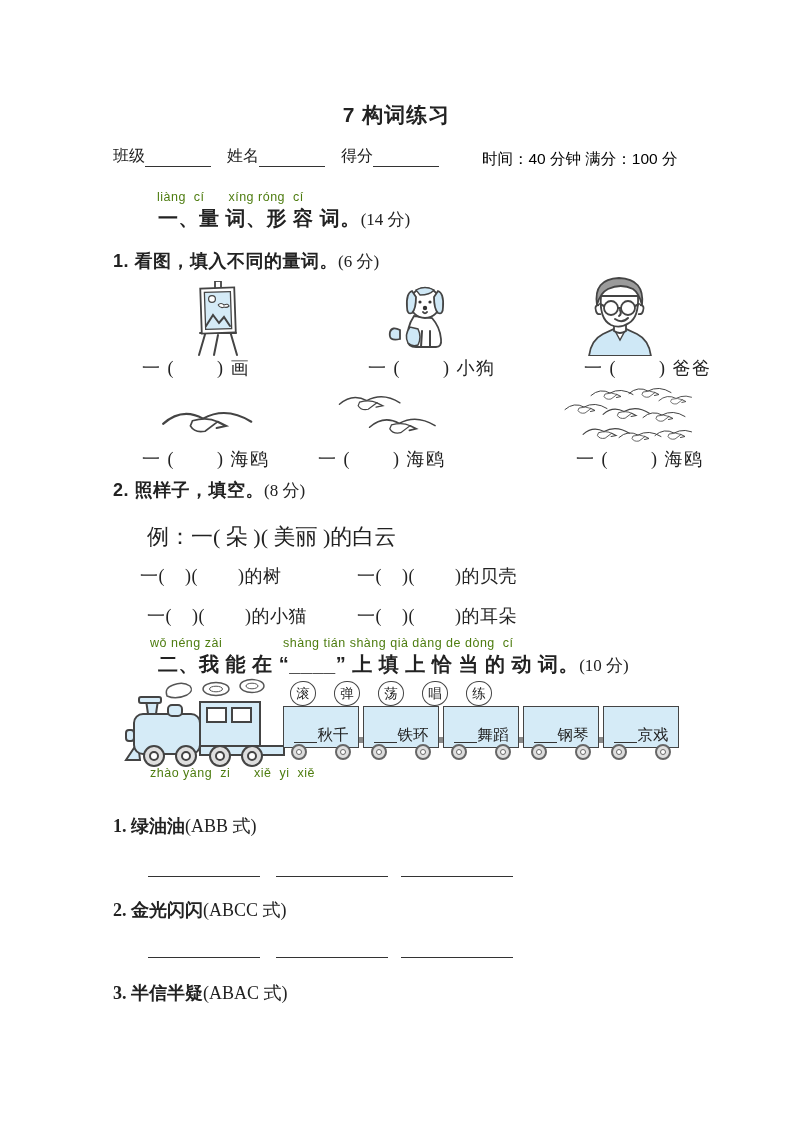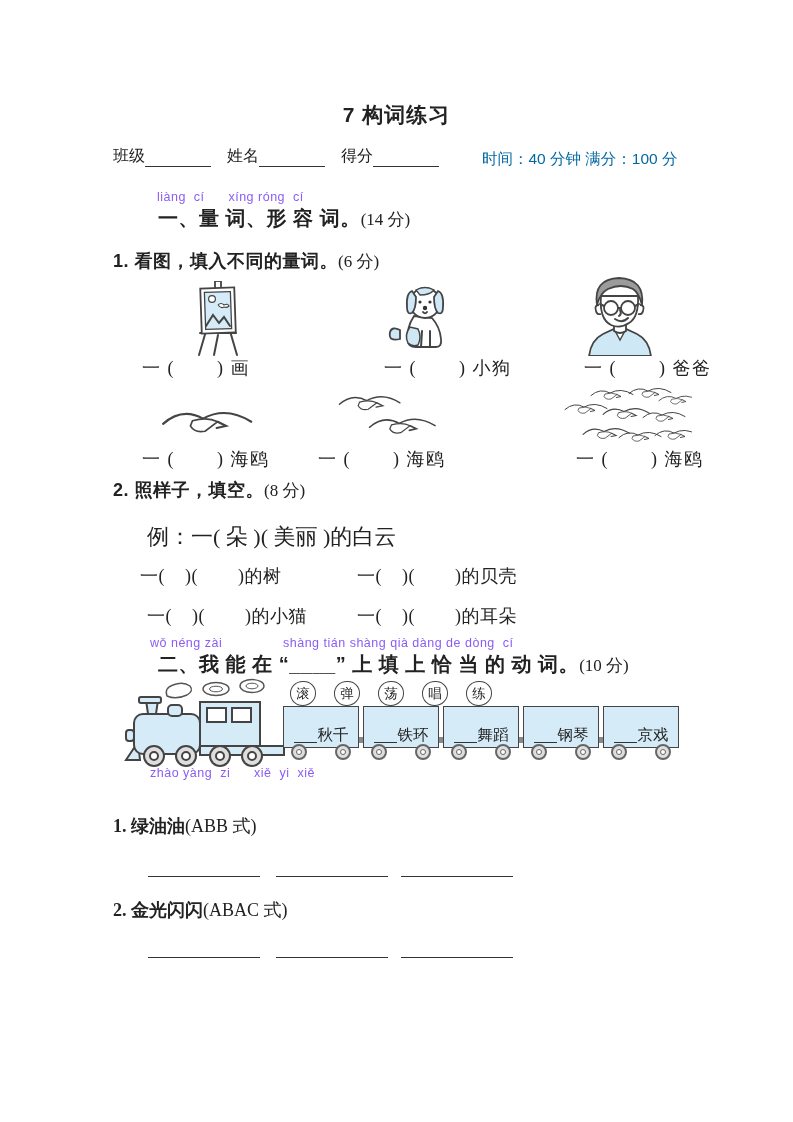--- a/index.html
+++ b/index.html
@@ -4,22 +4,22 @@
 <style>
   html,body{margin:0;padding:0;background:#fff;}
   .page{position:relative;width:793px;height:1122px;background:#ffffff;
         font-family:"Liberation Sans","DejaVu Sans",sans-serif;color:#222;overflow:hidden;}
   .abs{position:absolute;}
   .pre{white-space:pre;}
   .title{left:0;width:100%;top:101px;text-align:center;font-size:21px;font-weight:bold;letter-spacing:1px;}
   .info-row{left:113px;top:146px;font-size:16px;display:flex;gap:16px;align-items:flex-end;}
   .info-field{display:flex;align-items:flex-end;}
   .wline{display:inline-block;width:66px;height:18px;border-bottom:1.4px solid #333;}
-  .meta{left:482px;top:149px;font-size:15.5px;color:#0369a1;}
-  .pinyin{font-size:12.5px;color:#8b5cf6;letter-spacing:.5px;}
+  .meta{left:482px;top:149px;font-size:15.5px;color:#000000;}
+  .pinyin{font-size:12.5px;color:#4d7c0f;letter-spacing:.5px;}
   .heading{font-size:20px;font-weight:bold;letter-spacing:.5px;margin-left:45px;}
   .score{font-weight:normal;font-family:"Liberation Serif","DejaVu Serif",serif;font-size:17px;letter-spacing:0;}
   .qtext{font-size:18px;font-weight:bold;letter-spacing:.5px;}
   .caption{font-size:18px;font-family:"Liberation Serif","DejaVu Serif",serif;letter-spacing:1.5px;}
   .fill{font-size:18px;font-family:"Liberation Serif","DejaVu Serif",serif;letter-spacing:.5px;}
   .example{font-size:22px;font-family:"Liberation Serif","DejaVu Serif",serif;}
   .pattern{font-size:18px;font-family:"Liberation Serif","DejaVu Serif",serif;font-weight:bold;}
   .pattern .suffix{font-weight:normal;}
   .ansline{width:112px;height:12px;border-bottom:1.6px solid #333;}
   .bubble{width:26px;height:25px;border:1.5px solid #444;border-radius:50% 48% 52% 50%;background:#fff;
@@ -116,21 +116,21 @@
       <path d="M59 31 q5 0 3 6 q-1 4 -5 3"></path>
       <circle cx="30" cy="34" r="7" fill="none"></circle>
       <circle cx="47" cy="34" r="7" fill="none"></circle>
       <path class="ln" d="M37 34 L40 34 M23 32 L19 30 M54 32 L58 30" stroke-width="1.5"></path>
       <path class="ln" d="M34 45 Q41 50 47 44" stroke-width="1.6"></path>
       <path class="ln" d="M39 36 q2 4 -1 6" stroke-width="1.2"></path>
     </g>
   </svg>
 
   <div class="abs caption pre" style="left:142px;top:356px">一 (       ) 画</div>
-  <div class="abs caption pre" style="left:384px;top:356px">一 (       ) 小狗</div>
+  <div class="abs caption pre" style="left:368px;top:356px">一 (       ) 小狗</div>
   <div class="abs caption pre" style="left:584px;top:356px">一 (       ) 爸爸</div>
 
   <svg class="abs" style="left:157px;top:396px" width="102" height="50" viewBox="0 0 102 50">
     <use href="#gull" transform="translate(4,10) scale(1.05)"></use>
   </svg>
   <svg class="abs" style="left:336px;top:390px" width="118" height="58" viewBox="0 0 118 58">
     <use href="#gull" transform="translate(2,2) scale(0.72)"></use>
     <use href="#gull" transform="translate(32,24) scale(0.78)"></use>
   </svg>
   <svg class="abs" style="left:562px;top:385px" width="130" height="75" viewBox="0 0 130 75">
@@ -234,19 +234,20 @@
       <span class="wheel wr"></span>
   </div>
 
   <div class="abs pinyin pre" style="left:150px;top:766px">zhào yàng  zi      xiě  yi  xiě</div>
 
   <div class="abs pattern" style="left:113px;top:814px"><span>1. 绿油油</span><span class="suffix">(ABB 式)</span></div>
   <div class="abs ansline" style="left:148px;top:864px"></div>
   <div class="abs ansline" style="left:276px;top:864px"></div>
   <div class="abs ansline" style="left:401px;top:864px"></div>
 
-  <div class="abs pattern" style="left:113px;top:898px"><span>2. 金光闪闪</span><span class="suffix">(ABAC 式)</span></div>
+  <div class="abs pattern" style="left:113px;top:898px"><span>2. 金光闪闪</span><span class="suffix">(ABCC 式)</span></div>
   <div class="abs ansline" style="left:148px;top:945px"></div>
   <div class="abs ansline" style="left:276px;top:945px"></div>
   <div class="abs ansline" style="left:401px;top:945px"></div>
 
+  <div class="abs pattern" style="left:113px;top:981px"><span>3. 半信半疑</span><span class="suffix">(ABAC 式)</span></div>
 
 </div>
 
 </body></html>

